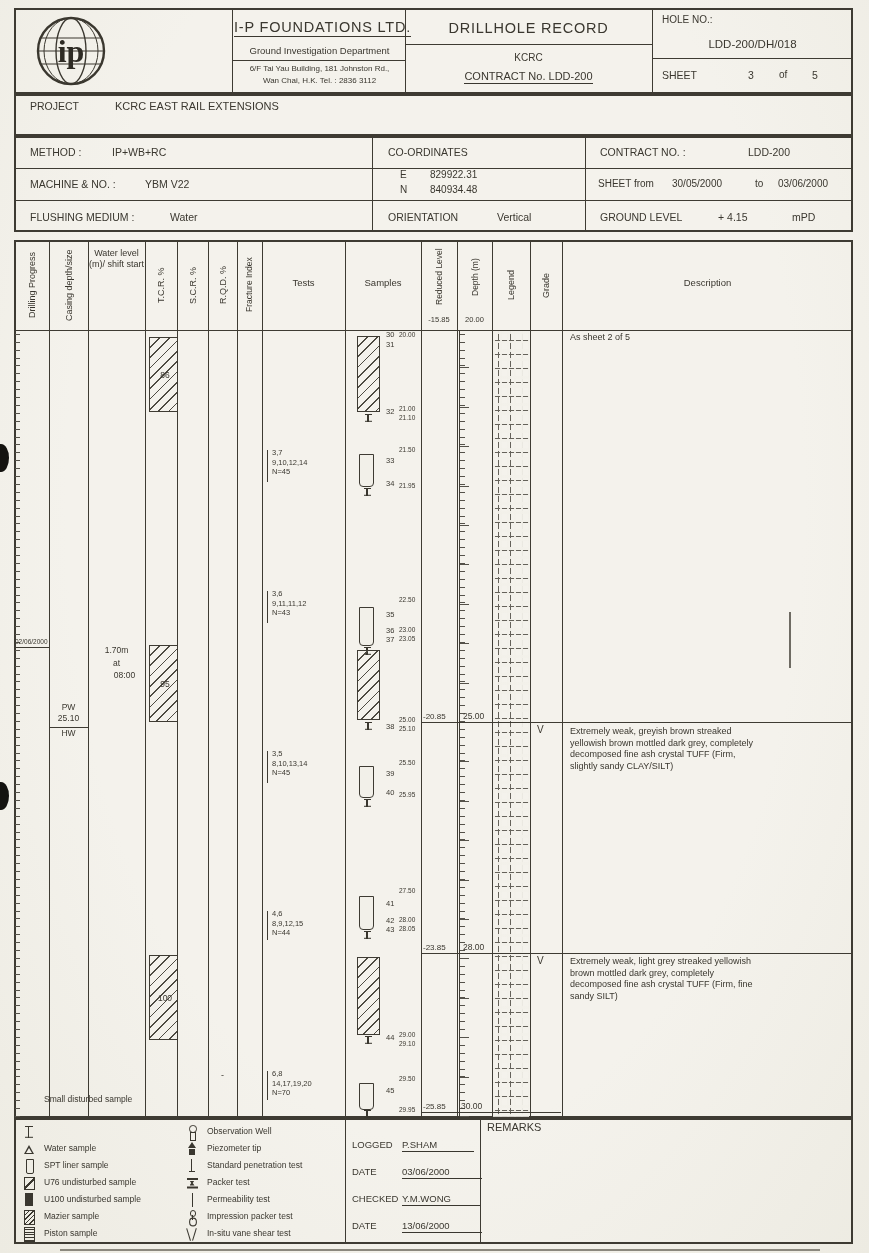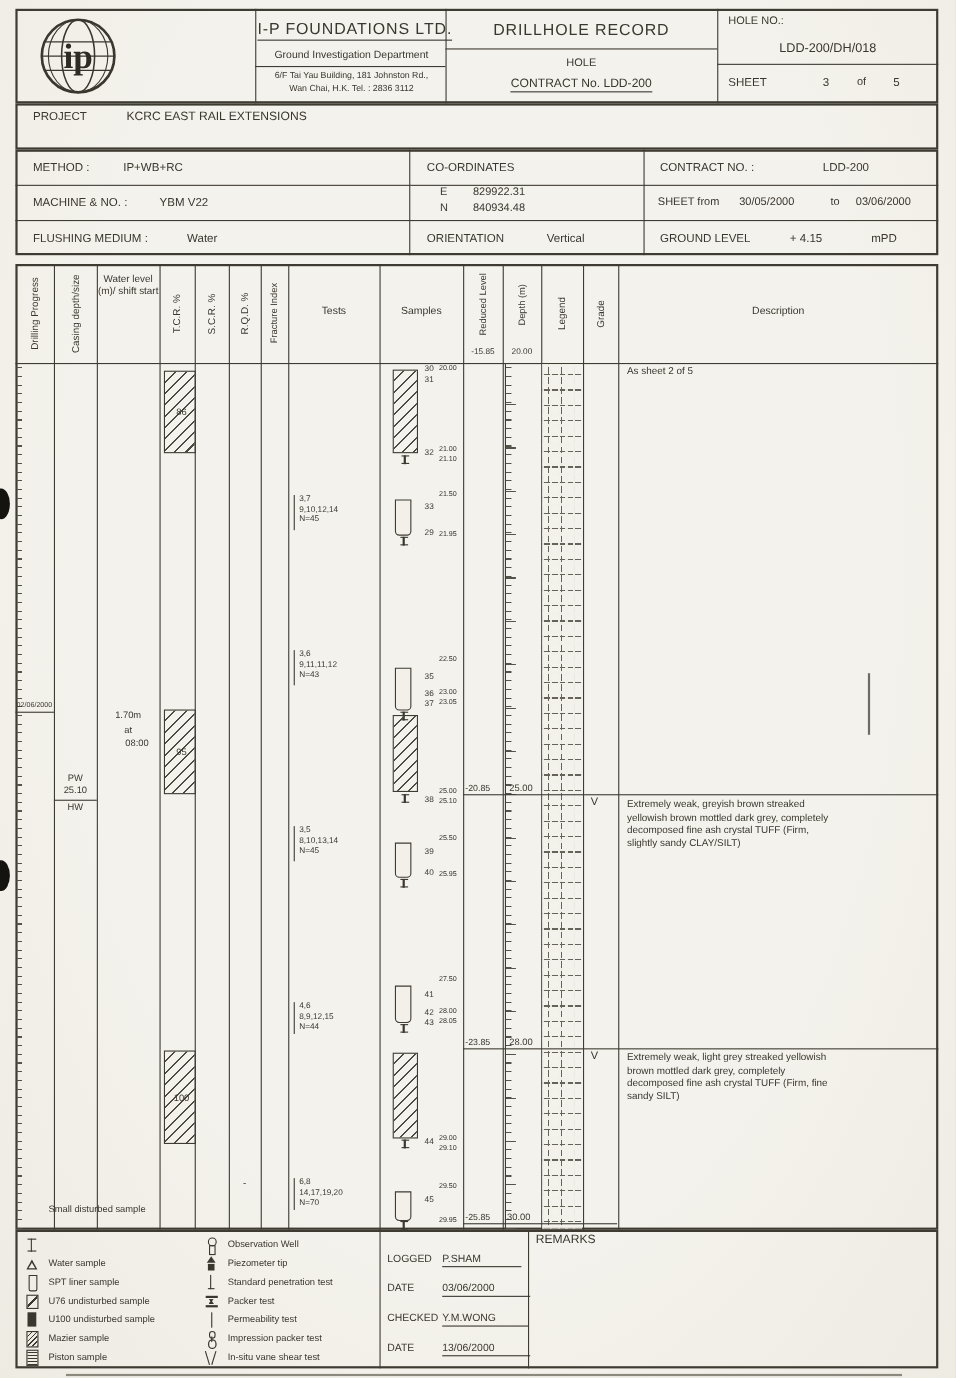--- a/index.html
+++ b/index.html
@@ -94,21 +94,21 @@
   <div class="vl" style="left:652px;top:8px;height:86px"></div>
 
   <div class="t c f14" style="left:234px;top:19px;width:171px"><span class="u">I-P FOUNDATIONS LTD.</span></div>
   <div class="t c f95" style="left:234px;top:46px;width:171px">Ground Investigation Department</div>
   <div class="hl" style="left:232px;top:60px;width:173px"></div>
   <div class="t c f8" style="left:234px;top:64px;width:171px">6/F Tai Yau Building, 181 Johnston Rd.,</div>
   <div class="t c f8" style="left:234px;top:76px;width:171px">Wan Chai, H.K.   Tel. : 2836 3112</div>
 
   <div class="t c f14" style="left:405px;top:20px;width:247px">DRILLHOLE RECORD</div>
   <div class="hl" style="left:405px;top:44px;width:247px"></div>
-  <div class="t c f10" style="left:405px;top:52px;width:247px">HOLE</div>
+  <div class="t c f10" style="left:405px;top:52px;width:247px">KCRC</div>
   <div class="t c f11" style="left:405px;top:70px;width:247px"><span class="u">CONTRACT No. LDD-200</span></div>
 
   <div class="t f10" style="left:662px;top:14px">HOLE NO.:</div>
   <div class="t c f115" style="left:652px;top:38px;width:201px">LDD-200/DH/018</div>
   <div class="hl" style="left:652px;top:58px;width:201px"></div>
   <div class="t f105" style="left:662px;top:69px">SHEET</div>
   <div class="t f105" style="left:748px;top:69px">3</div>
   <div class="t f10" style="left:779px;top:69px">of</div>
   <div class="t f105" style="left:812px;top:69px">5</div>
 
@@ -249,21 +249,21 @@
   <div class="itick" style="left:362px;top:931px"></div>
   <div class="hatch" style="left:357px;top:957px;width:23px;height:78px"></div>
   <div class="itick" style="left:363px;top:1036px"></div>
   <div class="sptrect" style="left:359px;top:1083px;height:27px"></div>
   <div class="itick" style="left:362px;top:1110px"></div>
 
   <div class="t f7" style="left:386px;top:331px">30</div>
   <div class="t f7" style="left:386px;top:341px">31</div>
   <div class="t f7" style="left:386px;top:408px">32</div>
   <div class="t f7" style="left:386px;top:457px">33</div>
-  <div class="t f7" style="left:386px;top:480px">29</div>
+  <div class="t f7" style="left:386px;top:480px">34</div>
   <div class="t f7" style="left:386px;top:611px">35</div>
   <div class="t f7" style="left:386px;top:627px">36</div>
   <div class="t f7" style="left:386px;top:636px">37</div>
   <div class="t f7" style="left:386px;top:723px">38</div>
   <div class="t f7" style="left:386px;top:770px">39</div>
   <div class="t f7" style="left:386px;top:789px">40</div>
   <div class="t f7" style="left:386px;top:900px">41</div>
   <div class="t f7" style="left:386px;top:917px">42</div>
   <div class="t f7" style="left:386px;top:926px">43</div>
   <div class="t f7" style="left:386px;top:1034px">44</div>

